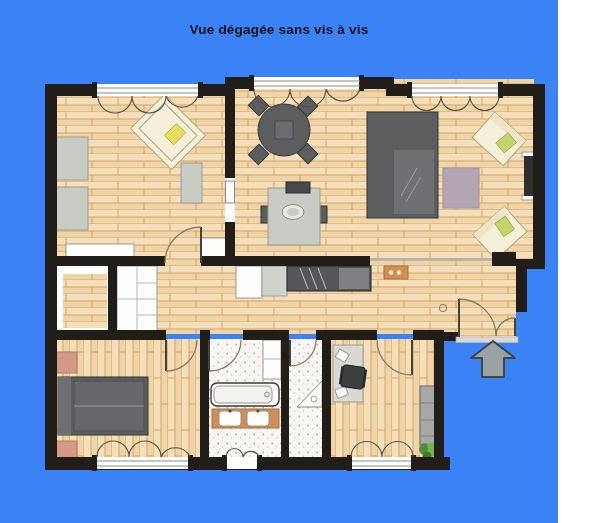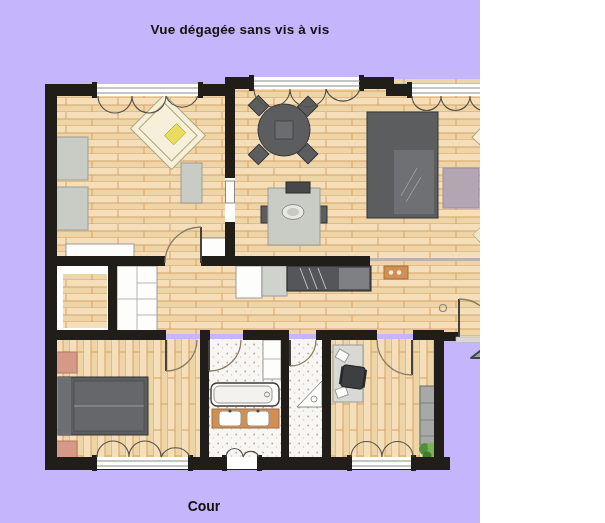--- a/index.html
+++ b/index.html
@@ -1,16 +1,16 @@
 <!DOCTYPE html>
 <html style="--wall: #211d18; --wood1: #f4dfba; --wood2: #eed5a8; --woodline: #d9a263; --tilebg: #f8f6f3; --tiledot: #b3ada3; --dark: #5b5d5f; --darkline: #333436; --light: #c9cbc5; --lightline: #9a9c96; --cream: #f6efda; --creamline: #b0a67f; --green: #c3d468; --yellow: #e8dd5e; --vanity: #d08f55; --vanityline: #a96e3f; --pink: #d49a87; --pinkline: #b57762; --rug: #b4a5b3; --plant1: #4f8f3b; --plant2: #7ab356; --arrow: #9ba3a2; --arrowline: #3e4647; --door: #8a7c66; --whitef: #fdfdfc; --threshold: #d9d8d4;"><head>
 <meta charset="utf-8">
 <style>
   html,body{margin:0;padding:0;background:#ffffff;}
-  .stage{position:relative;width:480px;height:523px;background:#c4b5fd;overflow:hidden;
+  .stage{position:relative;width:558px;height:523px;background:#3b82f6;overflow:hidden;
          font-family:"Liberation Sans", sans-serif;}
   .title{position:absolute;top:22px;left:0;right:0;text-align:center;
          font-size:13.5px;font-weight:bold;color:#121212;letter-spacing:.2px;}
   .footer-label{position:absolute;top:498px;left:0;right:72px;text-align:center;
          font-size:14px;font-weight:bold;color:#121212;}
   svg{position:absolute;left:0;top:0;}
 
   
   .wall{fill:var(--wall,#211d18);}
   .pf-a{fill:var(--wood1,#f4dfba);} .pf-b{fill:var(--wood2,#eed5a8);}
@@ -300,14 +300,13 @@
         <path d="M459,299 V336" class="leaf"></path>
           <path d="M459,299 A37,37 0 0 1 496,336" class="arc"></path>
         <path d="M515,318 V336" class="leaf"></path>
           <path d="M515,318 A18.5,18.5 0 0 0 496,336" class="arc"></path>
       </g>
     </g>
 
     <polygon points="493,341 515,358 504,358 504,377 482,377 482,358 471,358" class="arrow"></polygon>
   </svg>
 
-  <div class="footer-label">Cour</div>
 </div>
 
 </body></html>

